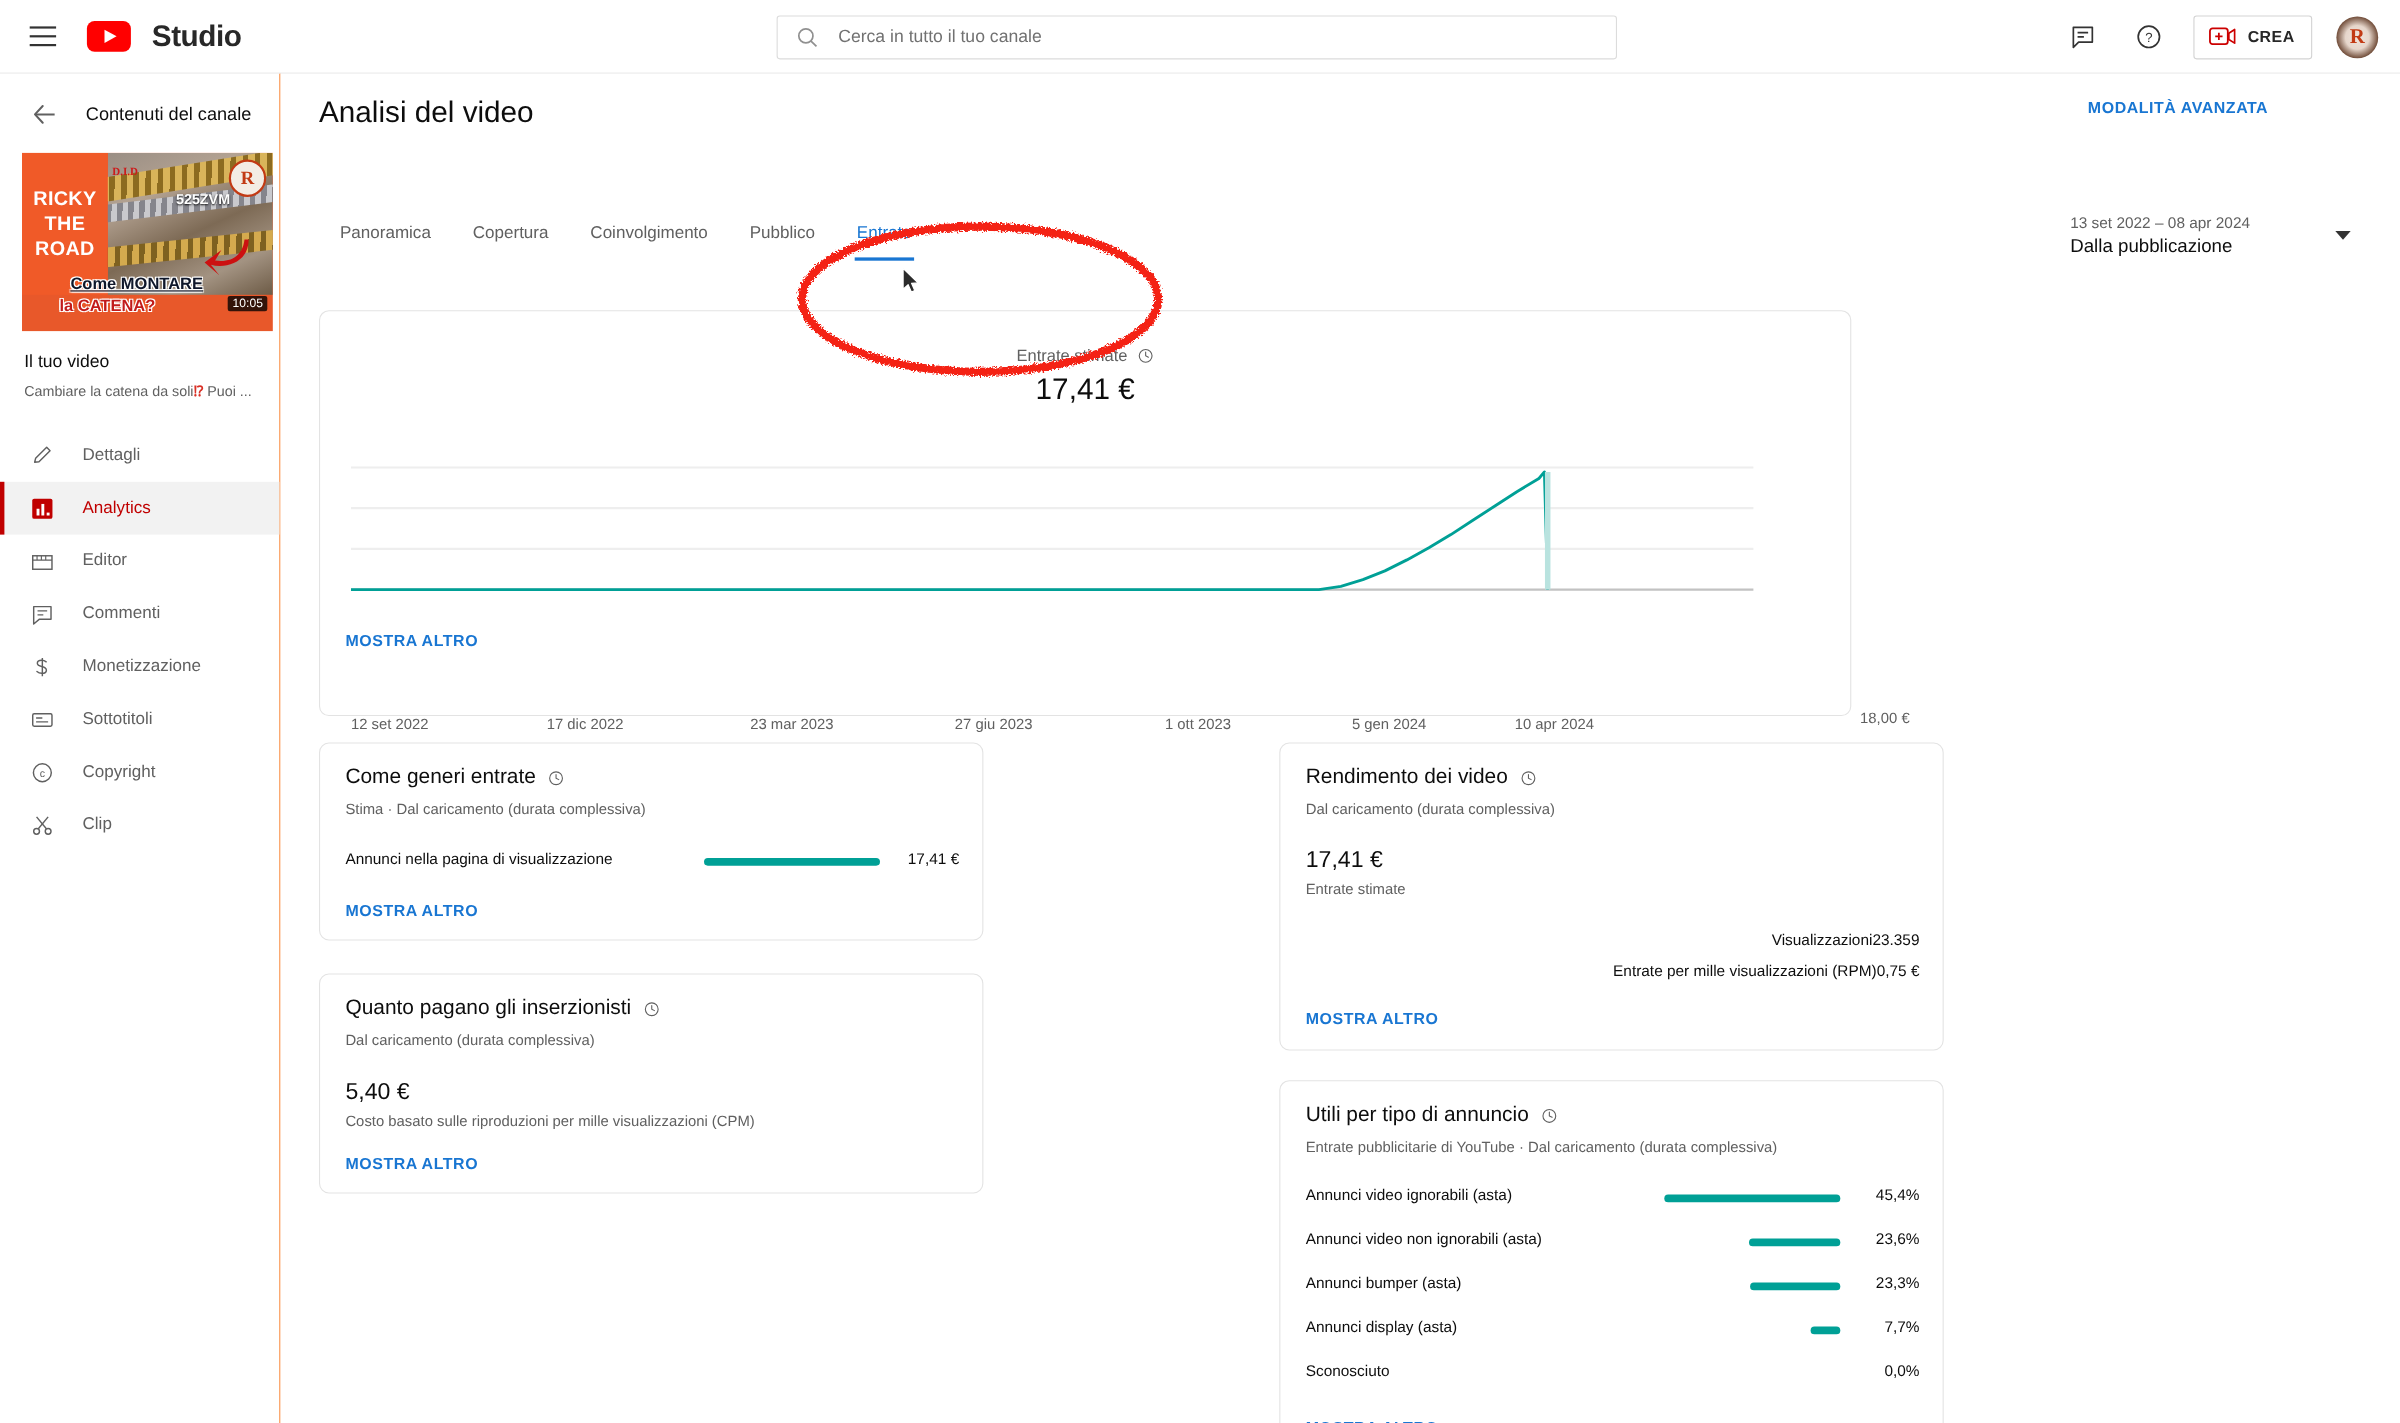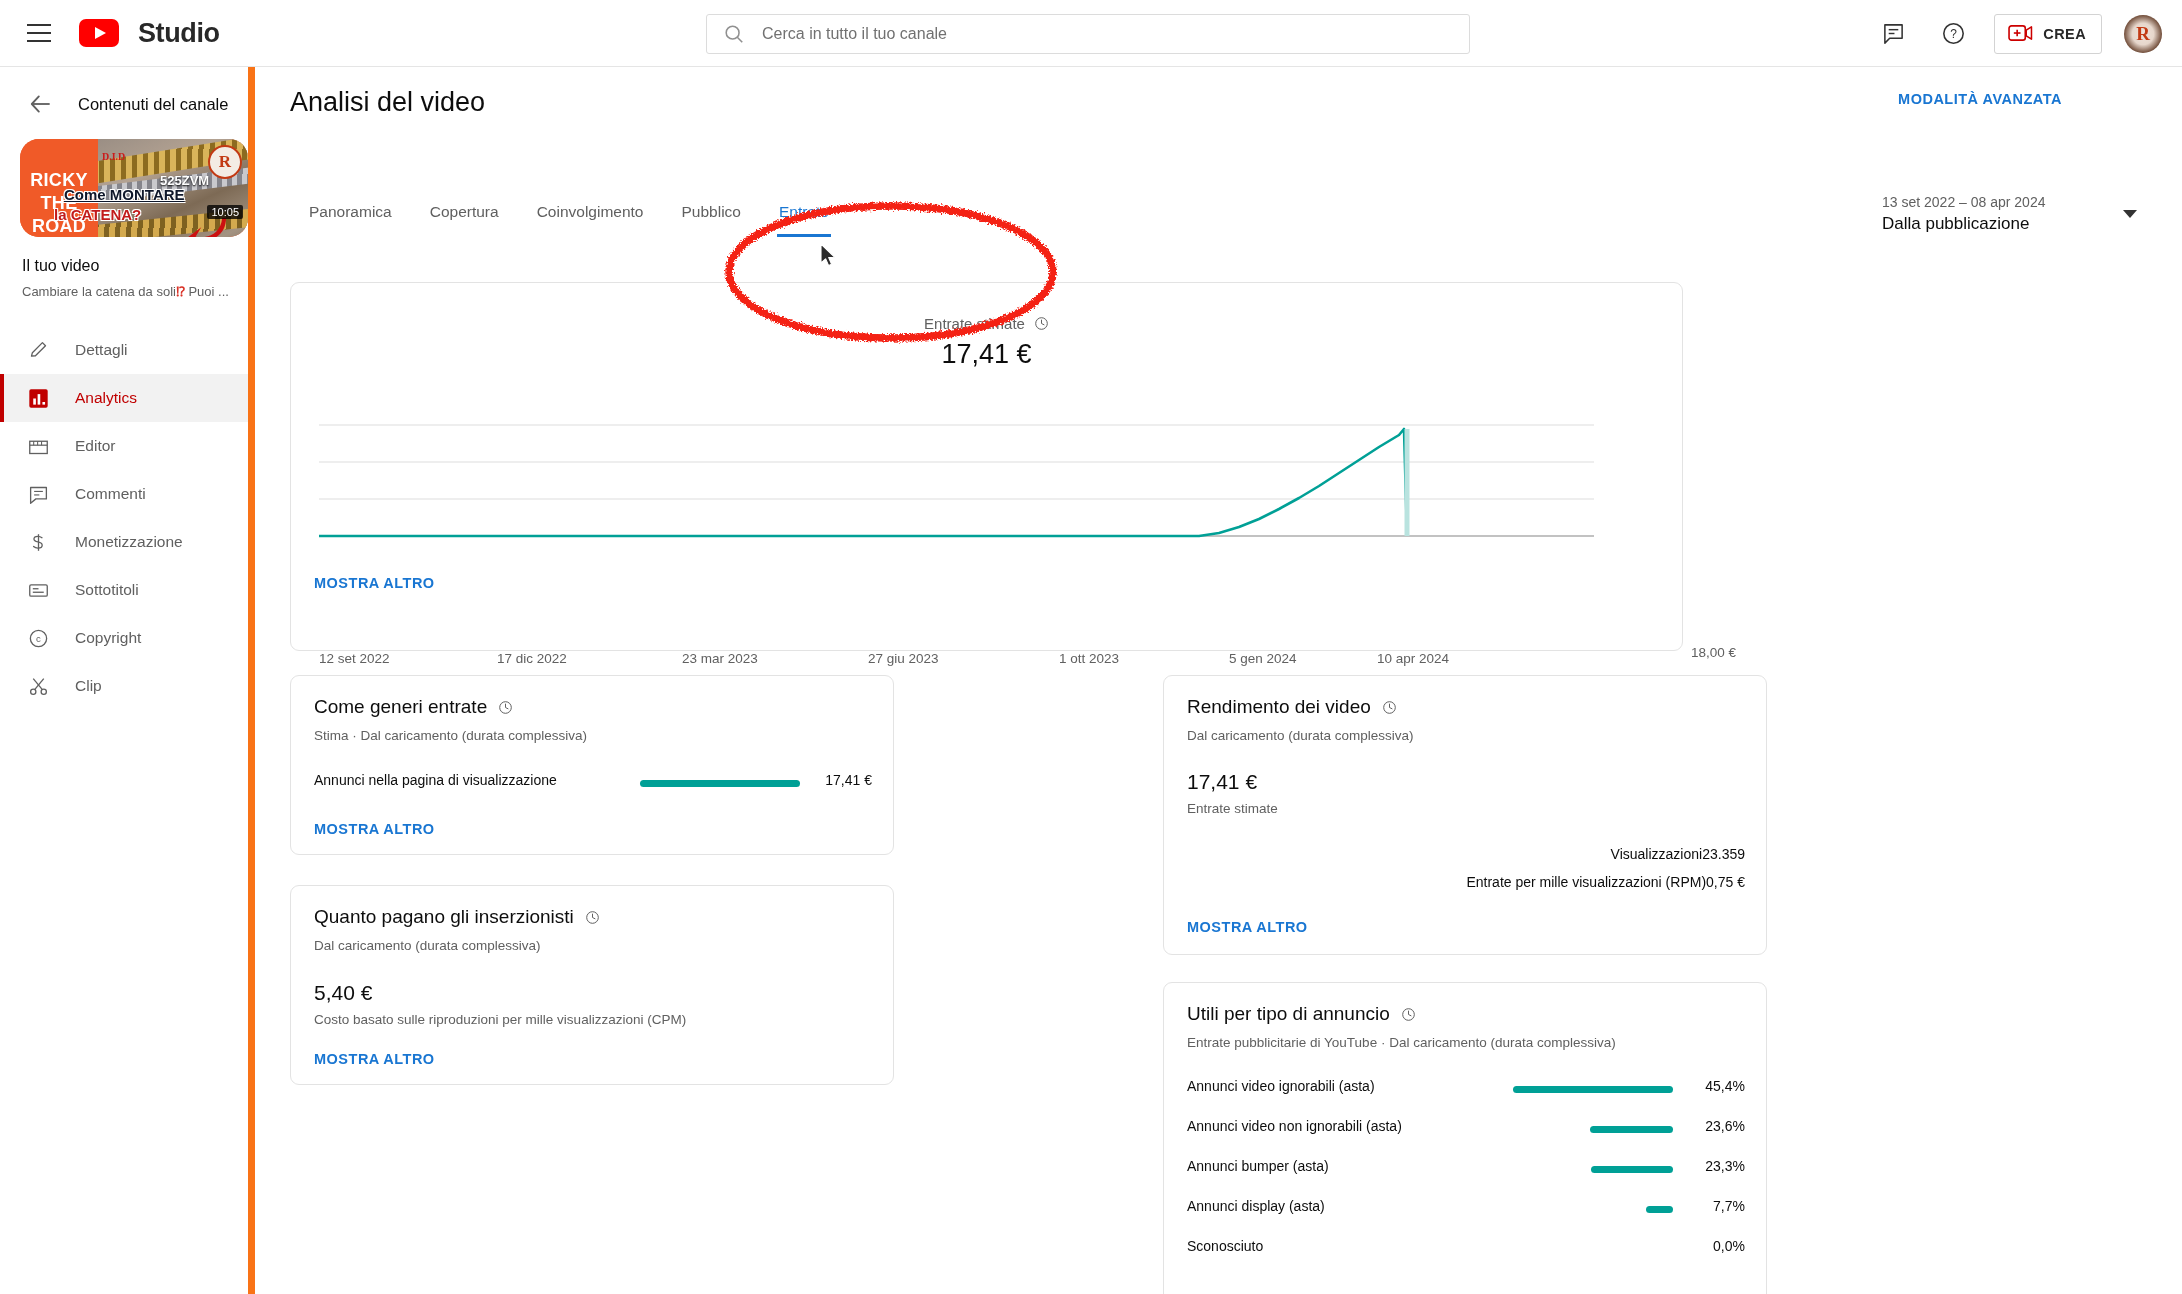--- a/index.html
+++ b/index.html
@@ -46,27 +46,27 @@
   .avatar {
     width: 38px; height: 38px; border-radius: 50%; cursor: pointer;
     background: radial-gradient(circle at 50% 50%, #f0e4dc 0%, #e6d6cb 40%, #6b4632 72%, #4a2e1e 100%);
     display: flex; align-items: center; justify-content: center;
     font-size: 19px; font-weight: 700; color: #c23a14;
     font-family: "Liberation Serif", serif; overflow: hidden;
   }
 
   
   .sidebar { position: absolute; top: 67px; left: 0; width: 255px; height: 1227px;
-    background: #fff; border-right: 7px solid #f97316; }
+    background: #fff; border-right: 1px solid #f97316; }
   .sb-head { display: flex; align-items: center; gap: 24px; padding: 24px 0 0 28px; cursor: pointer; }
   .sb-head-label { font-size: 16.5px; color: #0d0d0d; }
   .back-arrow { width: 26px; height: 26px; }
 
-  .thumb-wrap { margin: 22px 0 12px 20px; width: 228px; height: 98px;
-    position: relative; overflow: hidden; cursor: pointer; background: #e8582a; border-radius: 19px; }
+  .thumb-wrap { margin: 22px 0 12px 20px; width: 228px; height: 162px;
+    position: relative; overflow: hidden; cursor: pointer; background: #e8582a; }
   .thumb-left { position: absolute; left: 0; top: 0; width: 78px; height: 129px;
     background: #f05a28; display: flex; flex-direction: column; justify-content: center;
     align-items: center; gap: 2px; }
   .thumb-left div { color: #fff; font-weight: 700; font-size: 18px; letter-spacing: .3px;
      font-family: "Liberation Sans", sans-serif; }
   .thumb-right { position: absolute; left: 78px; top: 0; width: 150px; height: 129px;
     background: linear-gradient(155deg,#9a8e84 0%, #b3a292 28%, #7d6a55 55%, #a39382 78%, #6d5b46 100%); }
   .chain1 { position:absolute; left:-4px; top:10px; width:160px; height:22px;
     background: repeating-linear-gradient(100deg,#d9b45a 0 6px,#8c6b20 6px 11px); transform: rotate(-9deg); border-radius:3px;}
   .chain2 { position:absolute; left:-6px; top:38px; width:160px; height:16px;

